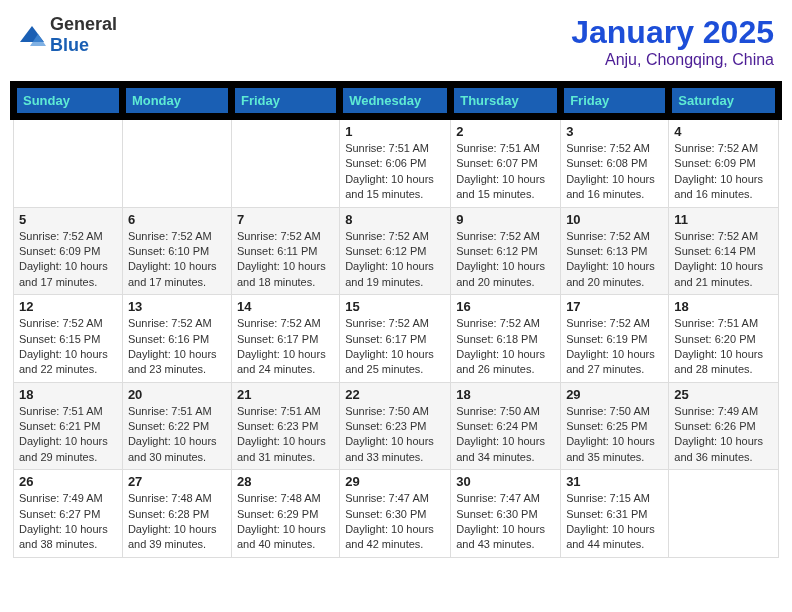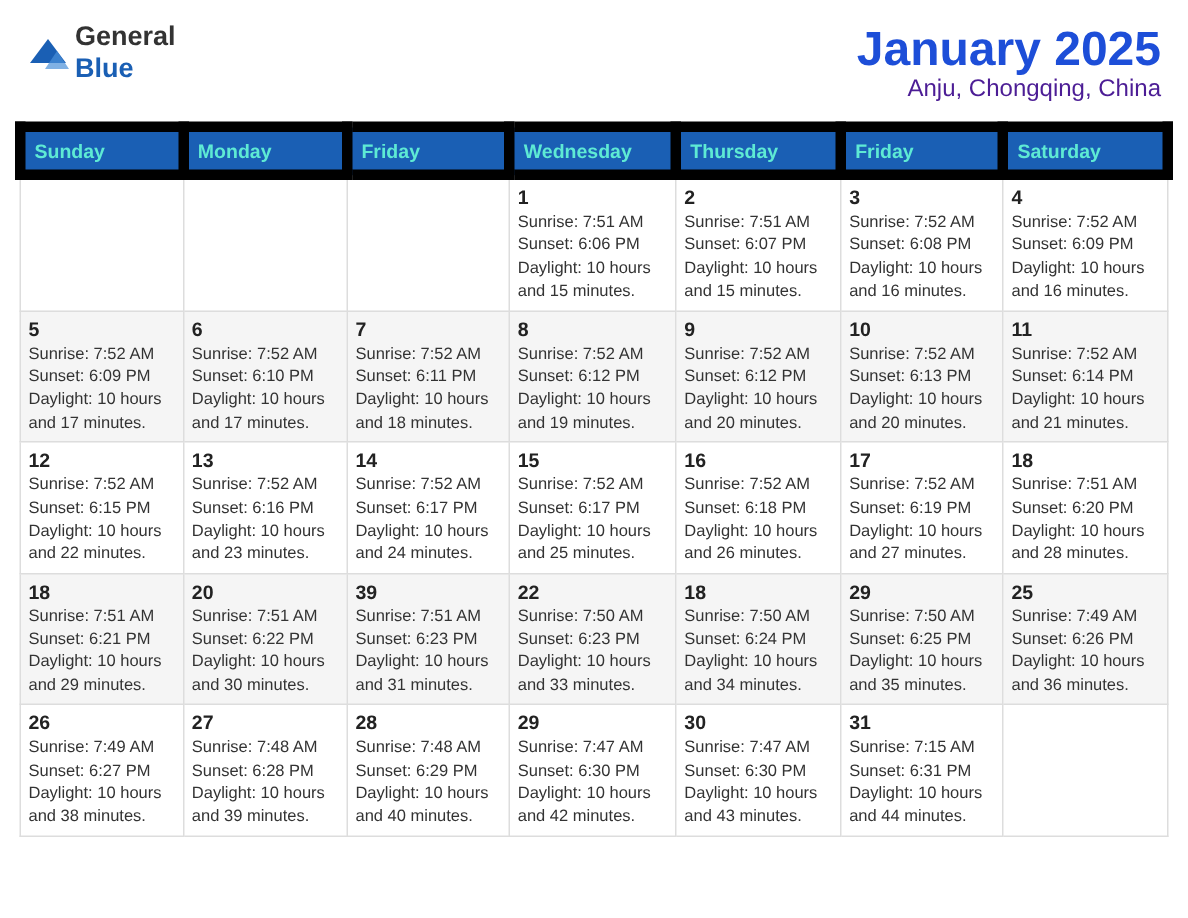--- a/index.html
+++ b/index.html
@@ -244,21 +244,21 @@
 Sunset: 6:21 PM
 Daylight: 10 hours and 29 minutes.</div>
         </td>
         <td>
           <span class="day-number">20</span>
           <div class="day-info" style="white-space: pre-line;">Sunrise: 7:51 AM
 Sunset: 6:22 PM
 Daylight: 10 hours and 30 minutes.</div>
         </td>
         <td>
-          <span class="day-number">39</span>
+          <span class="day-number">21</span>
           <div class="day-info" style="white-space: pre-line;">Sunrise: 7:51 AM
 Sunset: 6:23 PM
 Daylight: 10 hours and 31 minutes.</div>
         </td>
         <td>
           <span class="day-number">22</span>
           <div class="day-info" style="white-space: pre-line;">Sunrise: 7:50 AM
 Sunset: 6:23 PM
 Daylight: 10 hours and 33 minutes.</div>
         </td>

